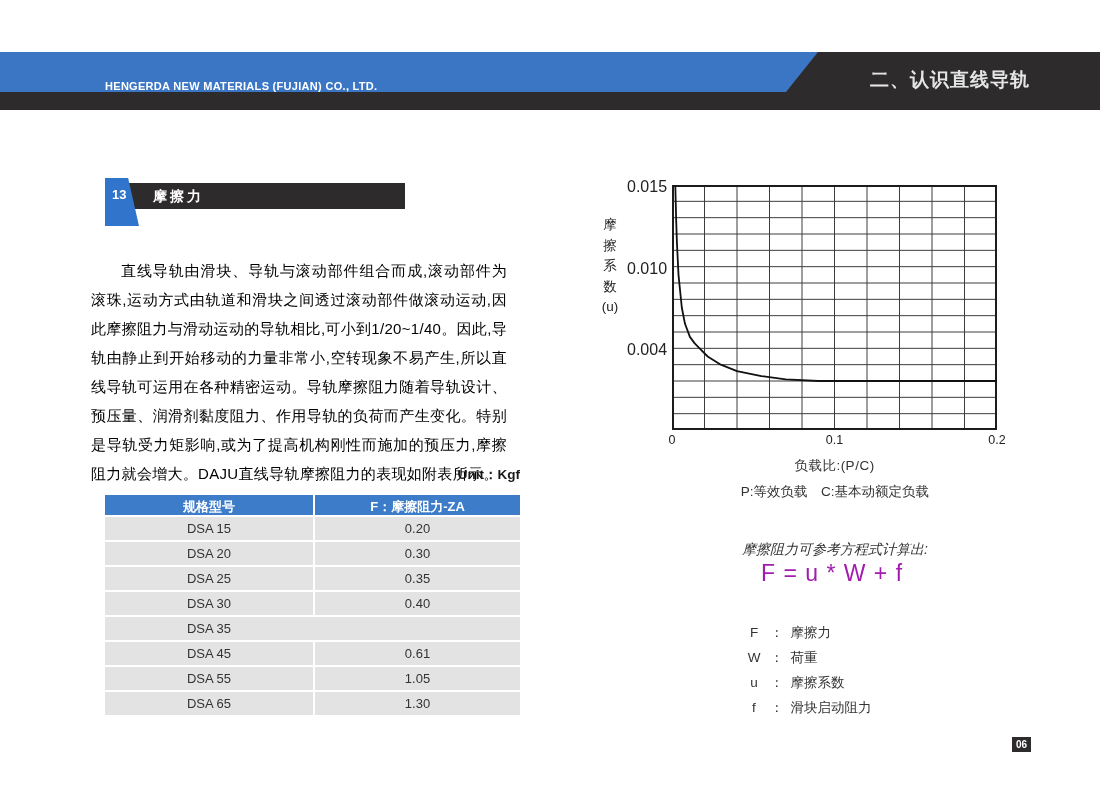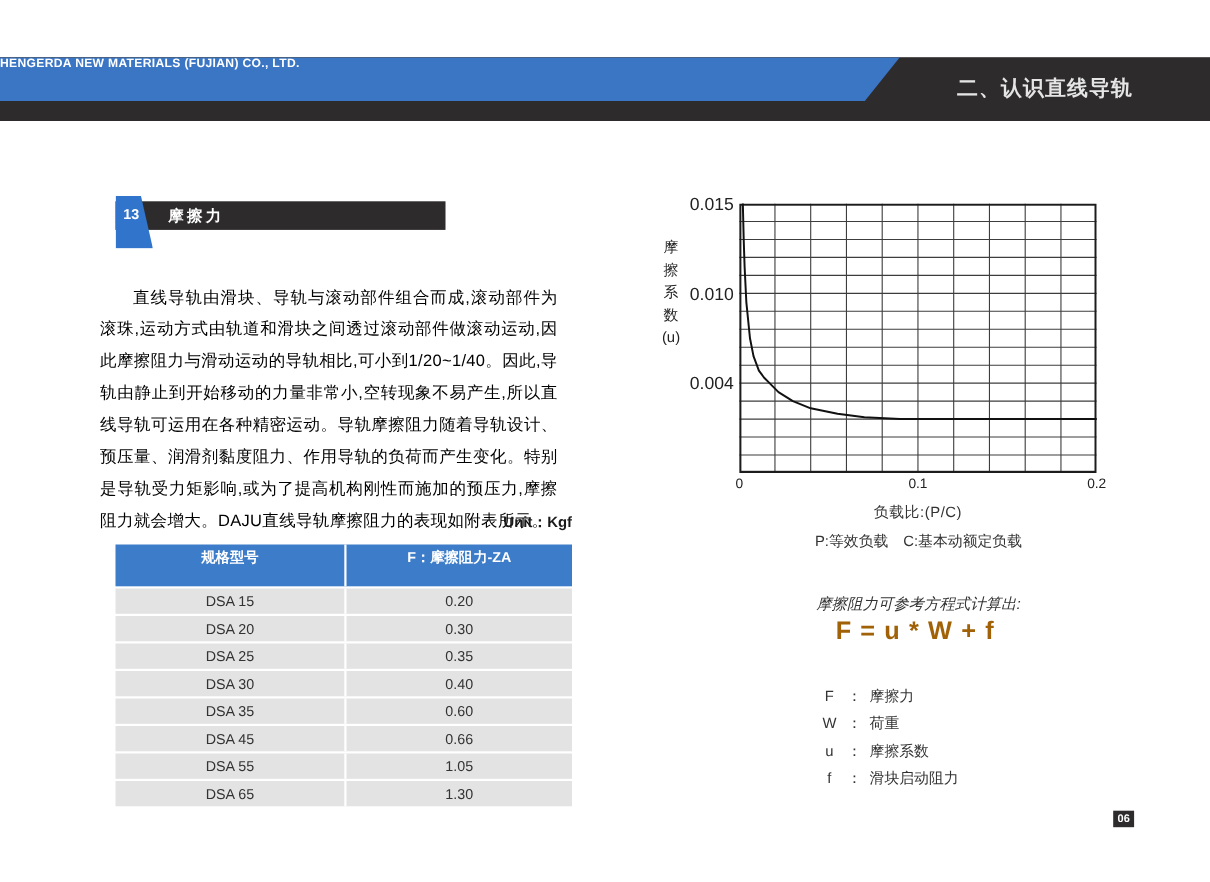--- a/index.html
+++ b/index.html
@@ -3,41 +3,41 @@
 <meta charset="utf-8">
 <style>
   html,body{margin:0;padding:0;}
   .page{position:relative;width:1100px;height:802px;background:#ffffff;overflow:hidden;
         font-family:"Liberation Sans","DejaVu Sans",sans-serif;}
 
   
   .header-band{position:absolute;left:0;top:52px;width:1100px;height:58px;background:#2d2b2c;}
   .header-blue{position:absolute;left:0;top:0;width:818px;height:40px;background:#3b76c4;
                clip-path:polygon(0 0,100% 0,calc(100% - 32px) 100%,0 100%);
-               display:flex;align-items:flex-start;box-sizing:border-box;}
+               display:flex;align-items:flex-end;padding-left:105px;box-sizing:border-box;}
   .company-name{color:#fff;font-size:11px;font-weight:bold;letter-spacing:.3px;}
   .header-title{position:absolute;left:845px;top:15px;width:210px;text-align:center;
                 color:#e5e5e5;font-size:19px;font-weight:bold;letter-spacing:1px;}
 
   
   .section-bar{position:absolute;left:105px;top:183px;width:300px;height:26px;background:#2d2b2c;}
   .section-title{margin-left:48px;line-height:26px;color:#fff;font-size:14px;font-weight:bold;letter-spacing:3px;}
   .section-badge{position:absolute;left:105px;top:178px;width:34px;height:48px;background:#3174cb;
                  clip-path:polygon(0 0,68% 0,100% 100%,0 100%);
                  color:#fff;font-size:13px;font-weight:bold;line-height:33px;padding-left:7px;box-sizing:border-box;}
 
   
   .intro-paragraph{position:absolute;left:91px;top:256px;width:416px;font-size:15px;line-height:29px;
                    color:#000000;text-align:justify;text-indent:2em;letter-spacing:.3px;}
 
   
   .unit-label{position:absolute;left:105px;top:466px;width:415px;text-align:right;
               font-size:13.5px;font-weight:bold;color:#1a1a1a;}
   .spec-table{position:absolute;left:105px;top:495px;width:415px;}
-  .t-head{display:flex;background:#3d7cc9;height:38px;}
+  .t-head{display:flex;background:#3d7cc9;height:20px;}
   .t-row{display:flex;background:#e3e3e3;height:23px;margin-top:2px;}
   .t-cell{line-height:23px;text-align:center;font-size:13px;color:#333;}
   .t-head .t-cell{color:#fff;font-weight:bold;}
   .c1{width:208px;}
   .c2{flex:1;border-left:2px solid #fff;}
 
   
   .chart-ylabel{position:absolute;left:598px;top:215px;width:24px;text-align:center;
                 font-size:13.5px;color:#222;line-height:20.5px;}
   .ytick{position:absolute;width:40px;text-align:right;font-size:16px;color:#222;left:627px;}
@@ -47,21 +47,21 @@
   .xtick{position:absolute;transform:translateX(-50%);font-size:12.5px;color:#222;white-space:nowrap;}
   .xt-1{left:0;} .xt-2{left:50%;} .xt-3{left:100%;}
   .chart-xlabel{position:absolute;left:672px;top:457px;width:325px;text-align:center;
                 font-size:13.5px;color:#333;letter-spacing:.5px;}
   .chart-note{position:absolute;left:635px;top:483px;width:400px;text-align:center;
               font-size:13.5px;color:#333;}
 
   
   .formula-intro{position:absolute;left:742px;top:541px;font-size:14px;color:#333;font-style:italic;}
   .formula-eq{position:absolute;left:742px;top:560px;width:180px;text-align:center;
-              font-size:23px;font-weight:bold;color:#a16207;letter-spacing:1px;}
+              font-size:23px;font-weight:normal;color:#a21caf;letter-spacing:1px;}
   .terms{position:absolute;left:745px;top:620px;}
   .term-row{display:flex;align-items:center;height:25px;font-size:13.5px;color:#333;}
   .term-symbol{display:inline-block;width:18px;text-align:center;}
   .term-sep{margin:0 7px;}
 
   
   .page-num{position:absolute;left:1012px;top:737px;width:19px;height:15px;background:#2d2b2c;
             color:#fff;font-size:10px;font-weight:bold;text-align:center;line-height:15px;}
 </style>
 </head>
@@ -100,25 +100,24 @@
     <div class="t-row">
       <div class="t-cell c1">DSA 25</div>
       <div class="t-cell c2">0.35</div>
     </div>
     <div class="t-row">
       <div class="t-cell c1">DSA 30</div>
       <div class="t-cell c2">0.40</div>
     </div>
     <div class="t-row">
       <div class="t-cell c1">DSA 35</div>
-      <div class="t-cell c2">0.60</div>
     </div>
     <div class="t-row">
       <div class="t-cell c1">DSA 45</div>
-      <div class="t-cell c2">0.66</div>
+      <div class="t-cell c2">0.61</div>
     </div>
     <div class="t-row">
       <div class="t-cell c1">DSA 55</div>
       <div class="t-cell c2">1.05</div>
     </div>
     <div class="t-row">
       <div class="t-cell c1">DSA 65</div>
       <div class="t-cell c2">1.30</div>
     </div>
   </div>

